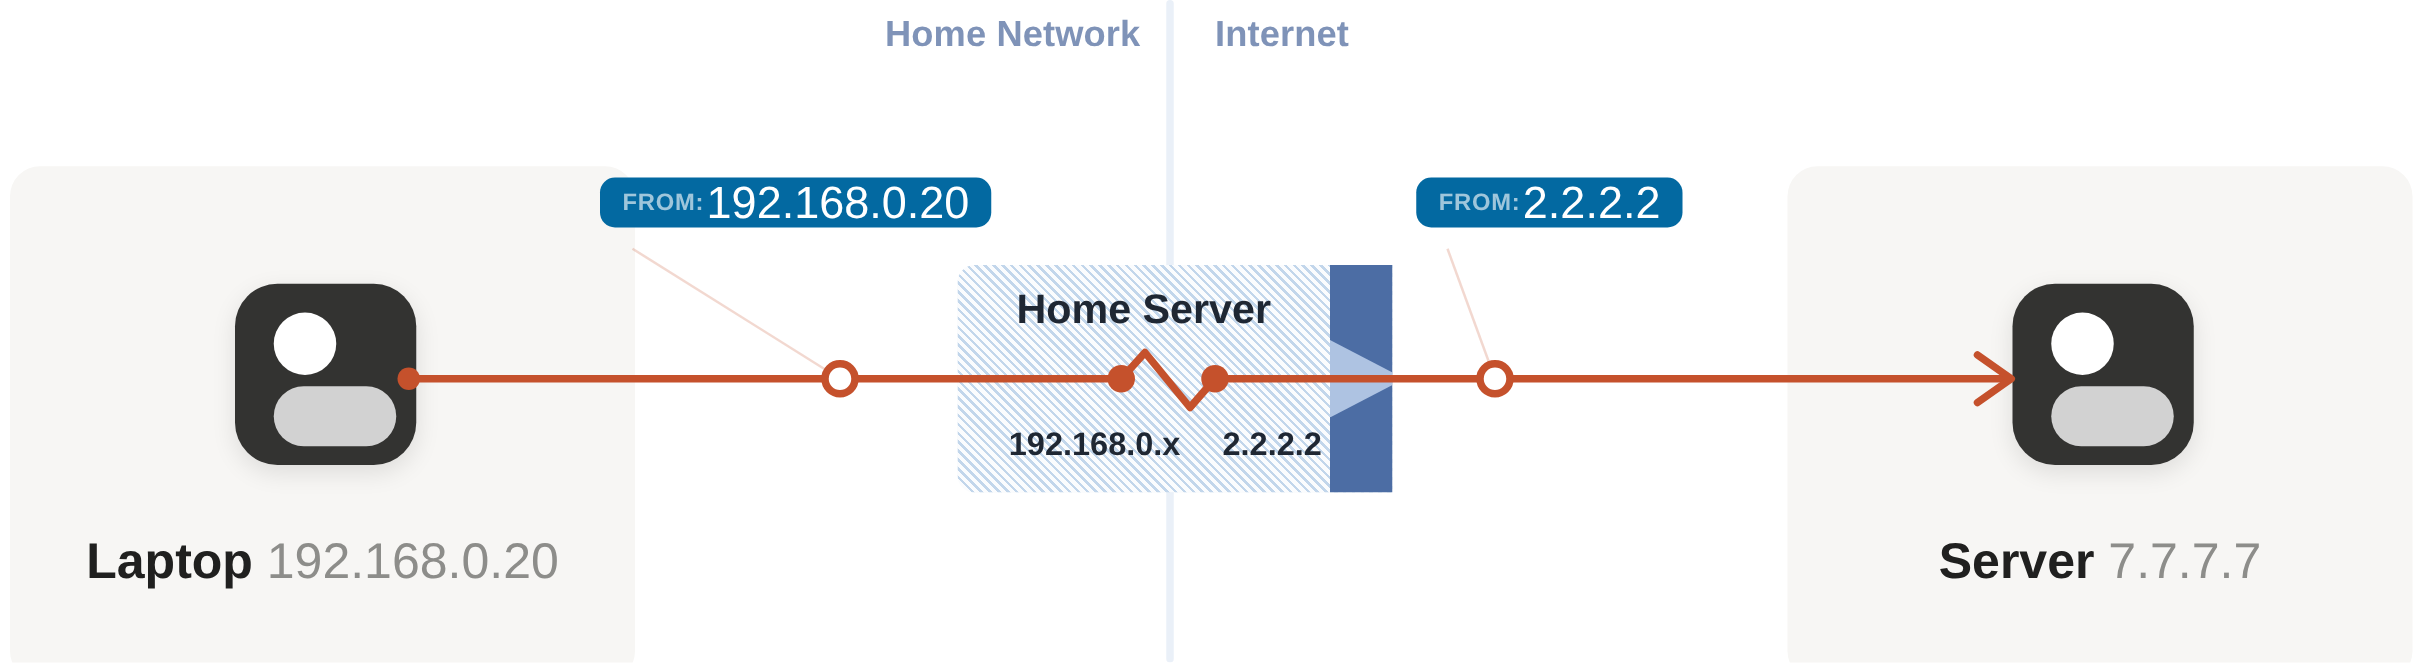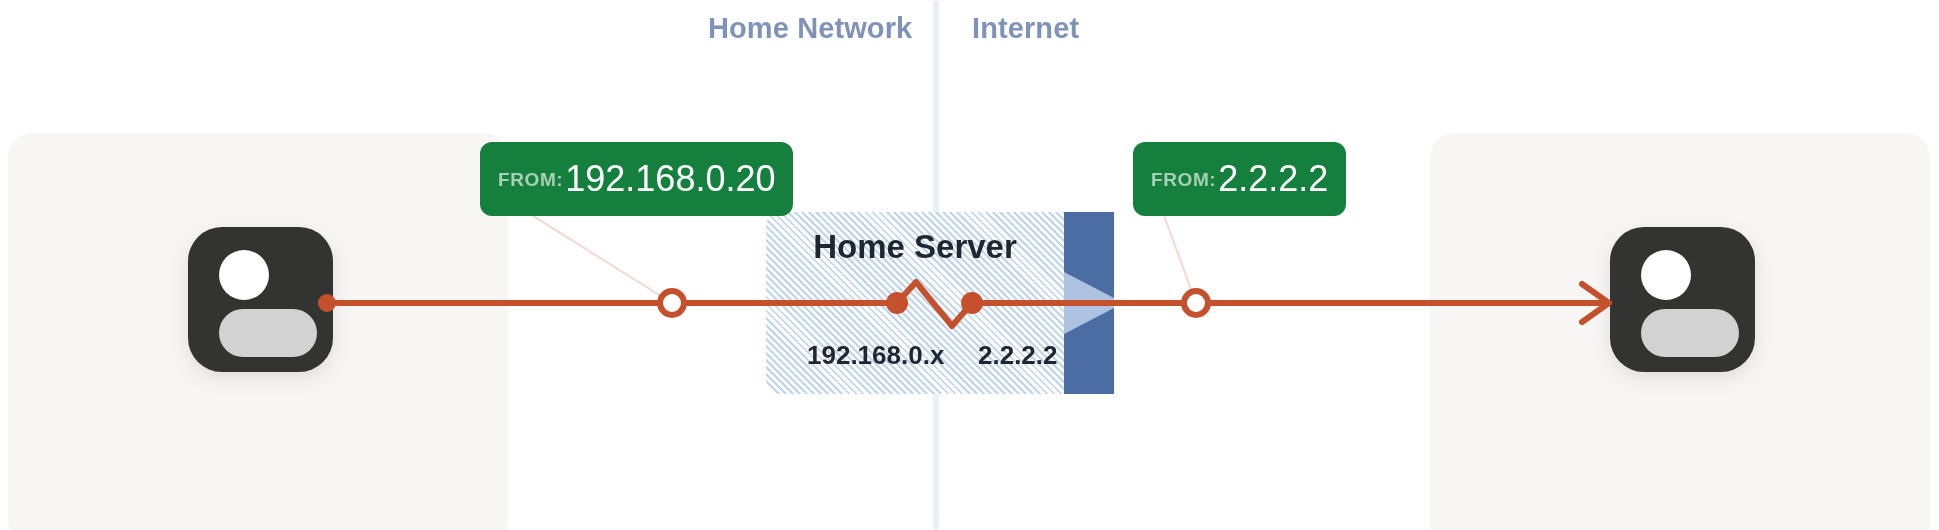--- a/index.html
+++ b/index.html
@@ -175,22 +175,22 @@
     top: 0;
     width: 1939px;
     height: 530px;
     overflow: visible;
     pointer-events: none;
   }
 
   
   .from-badge {
     position: absolute;
-    height: 74px;
-    background: #15803d;
+    height: 40px;
+    background: #0369a1;
     border-radius: 12px;
     display: flex;
     align-items: center;
     padding: 0 18px 0 18px;
     box-sizing: border-box;
     white-space: nowrap;
   }
   .from-badge .kicker {
     font-size: 19px;
     font-weight: 700;
@@ -217,26 +217,34 @@
   <div class="zone-divider"></div>
 
   <div class="zone-label home">Home Network</div>
   <div class="zone-label inet">Internet</div>
 
   <div class="endpoint-card left">
     <div class="device-icon">
       <div class="head"></div>
       <div class="body"></div>
     </div>
+    <div class="endpoint-label">
+      <span class="name">Laptop</span>
+      <span class="ip">192.168.0.20</span>
+    </div>
   </div>
 
   <div class="endpoint-card right">
     <div class="device-icon">
       <div class="head"></div>
       <div class="body"></div>
+    </div>
+    <div class="endpoint-label">
+      <span class="name">Server</span>
+      <span class="ip">7.7.7.7</span>
     </div>
   </div>
 
   <div class="router-box">
     <div class="router-title">Home Server</div>
     <div class="router-ip lan">192.168.0.x</div>
     <div class="router-ip wan">2.2.2.2</div>
     <div class="nat-panel">
       <div class="wedge"></div>
     </div>

